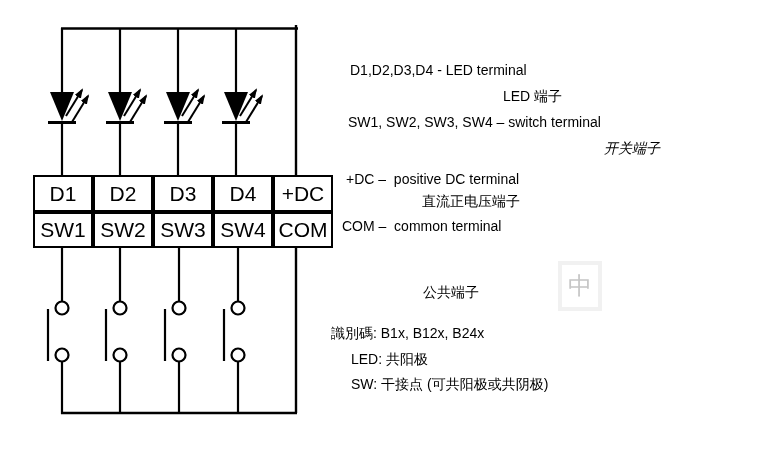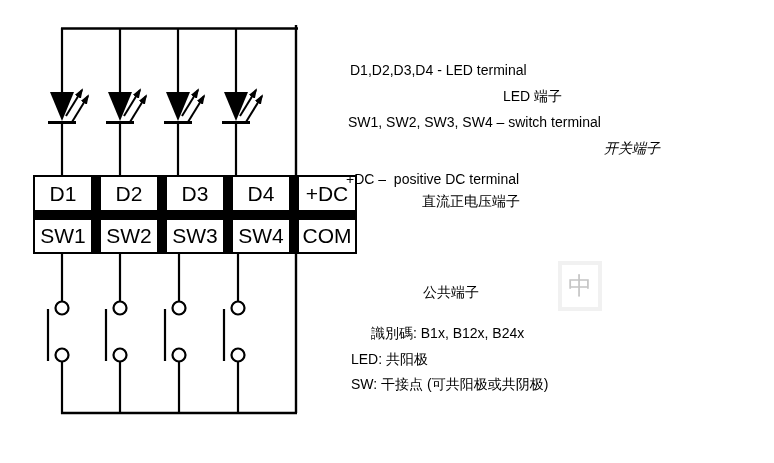--- a/index.html
+++ b/index.html
@@ -8,38 +8,38 @@
     font-family:"Liberation Sans", sans-serif; color:#000; overflow:hidden;
   }
   svg.circuit { position:absolute; left:0; top:0; }
 
   
   .term-grid {
     position:absolute; left:33px; top:175px;
     display:grid;
     grid-template-columns:56px 56px 56px 56px 56px;
     grid-template-rows:33px 32px;
-    gap:10px; padding:2px; background:#000;
+    gap:4px; padding:2px; background:#000;
   }
   .term-cell {
     background:#fff; display:flex; align-items:center; justify-content:center;
     font-size:21px; letter-spacing:0px; white-space:nowrap;
   }
 
   
   .legend { position:absolute; font-size:14px; line-height:22px; white-space:pre; }
   .l0 { left:350px; top:59px; }
   .l1 { left:503px; top:85px; }
   .l2 { left:348px; top:111px; }
   .l3 { left:604px; top:137px;font-style:italic; }
   .l4 { left:346px; top:168px; }
   .l5 { left:422px; top:190px; }
   .l6 { left:342px; top:215px; }
   .l7 { left:423px; top:241px;margin-top:40px; }
-  .l8 { left:371px; top:322px; }
+  .l8 { left:331px; top:322px; }
   .l9 { left:351px; top:348px; }
   .l10{ left:351px; top:373px; }
 
   
   .ime {
     position:absolute; left:558px; top:261px; width:44px; height:50px;
     box-sizing:border-box; border:4px solid #f1f1f1; background:#ffffff;
     display:flex; align-items:center; justify-content:center;
   }
   .ime span { font-size:24px; color:#c6c6c6; }
@@ -138,20 +138,21 @@
     <div class="term-cell">SW4</div>
     <div class="term-cell">COM</div>
   </div>
 
   <div class="legend l0">D1,D2,D3,D4 - LED terminal</div>
   <div class="legend l1">LED 端子</div>
   <div class="legend l2">SW1, SW2, SW3, SW4 – switch terminal</div>
   <div class="legend l3">开关端子</div>
   <div class="legend l4">+DC –  positive DC terminal</div>
   <div class="legend l5">直流正电压端子</div>
+  <div class="legend l6">COM –  common terminal</div>
   <div class="legend l7">公共端子</div>
   <div class="legend l8">識別碼: B1x, B12x, B24x</div>
   <div class="legend l9">LED: 共阳极</div>
   <div class="legend l10">SW: 干接点 (可共阳极或共阴极)</div>
 
   <div class="ime">
     <span>中</span>
   </div>
 
 </div>

